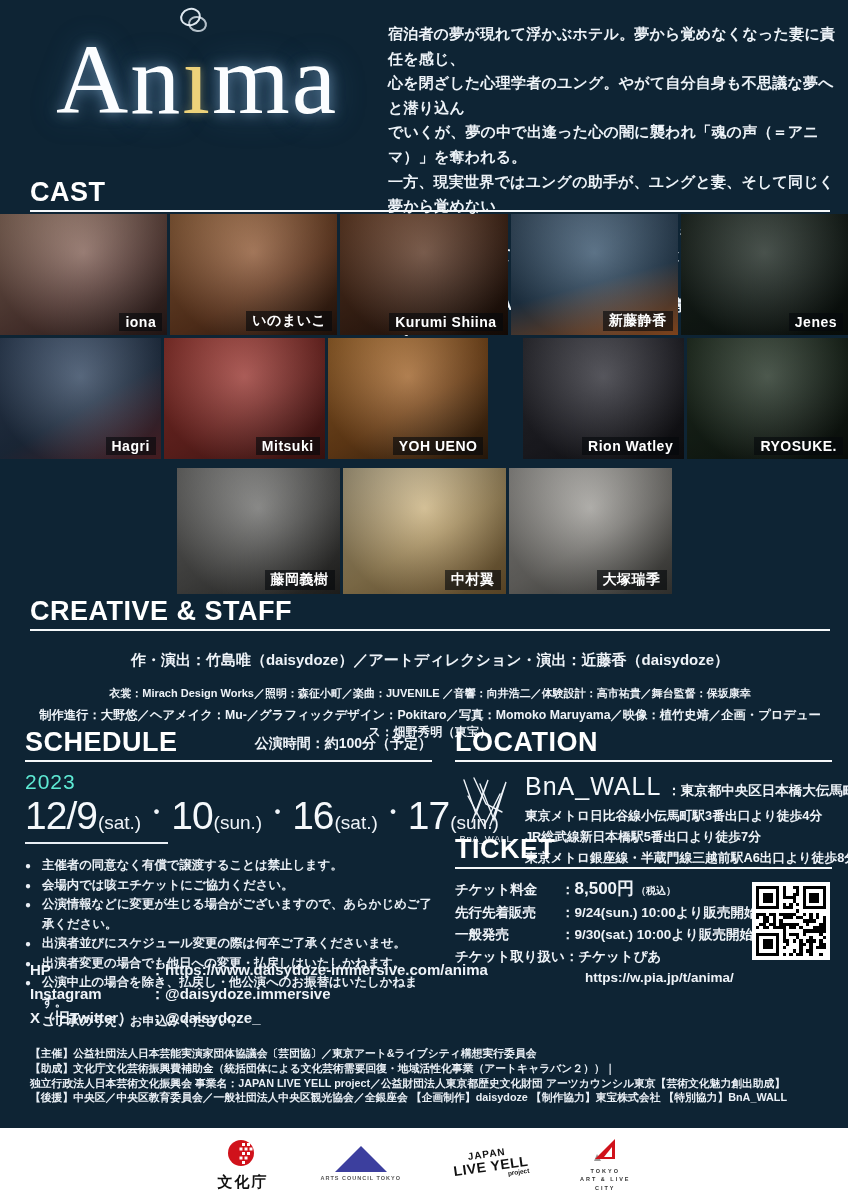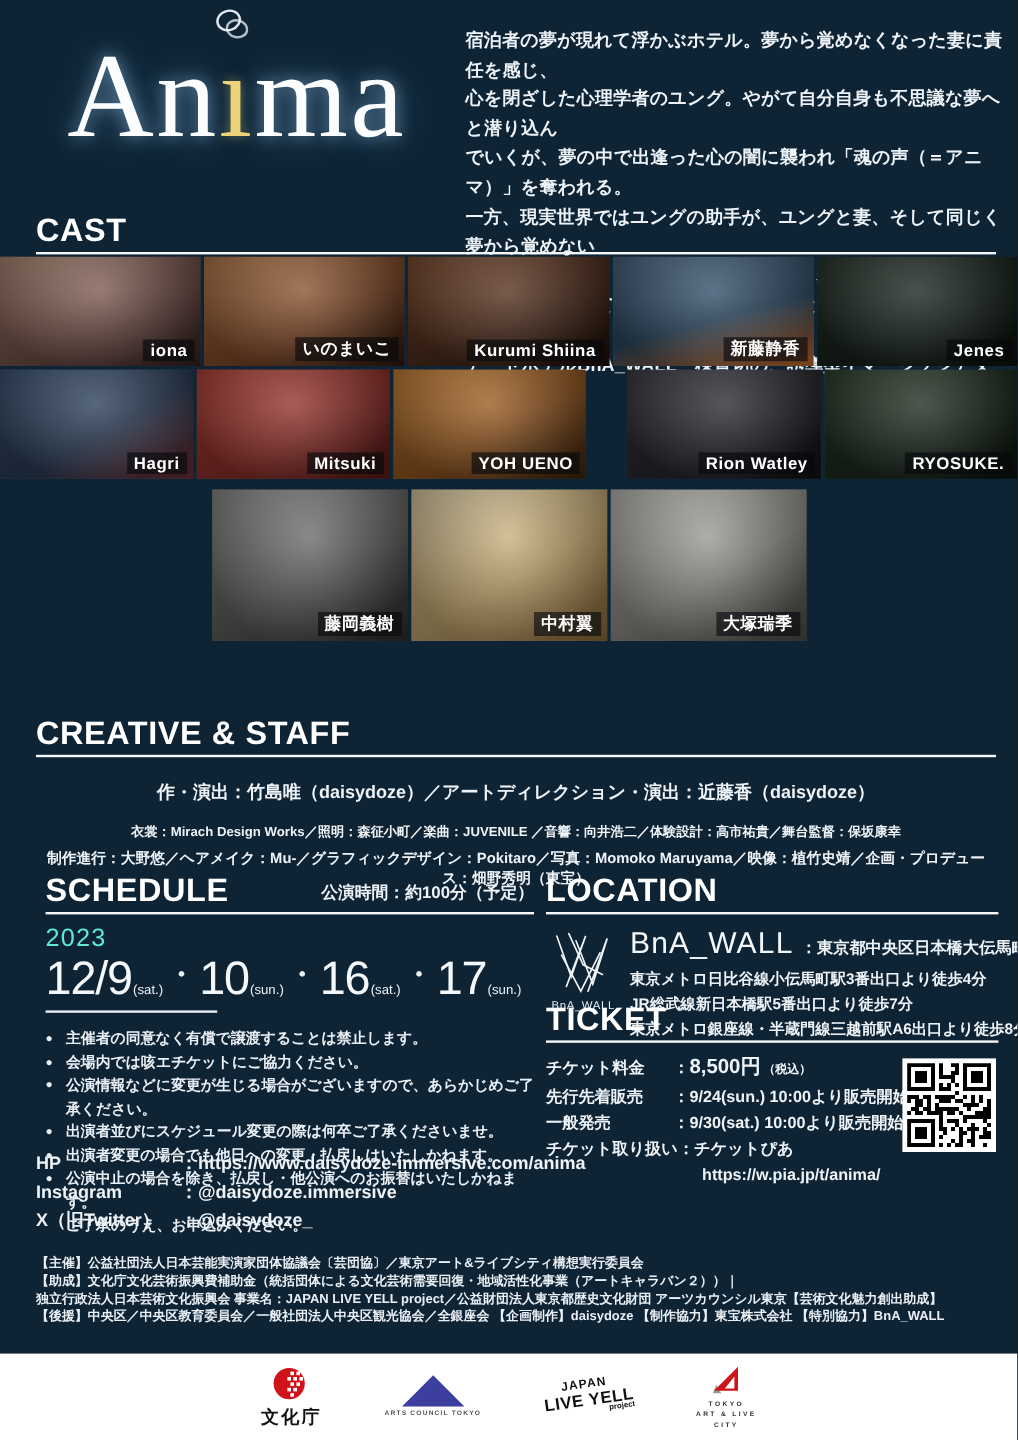--- a/index.html
+++ b/index.html
@@ -29,46 +29,46 @@
   
   .sec-head{
     display:flex;justify-content:space-between;align-items:flex-end;
     border-bottom:2.5px solid #f5f8fa;padding-bottom:4px;
   }
   .sec-head .h{font-size:27px;font-weight:800;letter-spacing:.5px;color:#ffffff;line-height:1;}
   .sec-head .h-extra{font-size:14px;font-weight:700;padding-bottom:3px;color:#eef3f8;}
   
   .cast-head{position:absolute;left:30px;top:179px;width:800px;}
   .cast-grid{position:absolute;left:0;top:214px;width:848px;}
-  .cast-row{display:flex;gap:3px;margin-bottom:3px;height:91px;}
+  .cast-row{display:flex;gap:3px;margin-bottom:3px;height:121px;}
   .cast-row.row3{justify-content:center;height:126px;margin-top:9px;gap:3px;}
   .tile{position:relative;flex:1;overflow:hidden;}
   .cast-row.row3 .tile{flex:0 0 163px;}
   .tile::after{
     content:"";position:absolute;inset:0;
     background:radial-gradient(ellipse at 50% 32%,rgba(255,255,255,.20),rgba(0,0,0,.38) 78%);
   }
   .tile-label{
     position:absolute;right:5px;bottom:4px;z-index:2;
     background:rgba(5,8,12,.62);color:#fff;font-size:14px;font-weight:600;
     padding:1px 6px;letter-spacing:.5px;white-space:nowrap;
   }
   
   .creative{position:absolute;left:30px;top:598px;width:800px;}
   .creative .line1{margin-top:20px;text-align:center;font-size:15px;font-weight:700;}
   .creative .line2{margin-top:16px;text-align:center;font-size:11px;font-weight:700;}
   .creative .line3{margin-top:6px;text-align:center;font-size:12.3px;font-weight:700;}
   
-  .schedule{position:absolute;left:38px;top:729px;width:407px;}
+  .schedule{position:absolute;left:25px;top:729px;width:407px;}
   .sch-year{margin-top:8px;font-size:21px;font-weight:400;color:#5eead4;letter-spacing:1px;}
   .sch-dates{display:flex;align-items:baseline;margin-top:0;}
   .date-item{display:flex;align-items:baseline;}
   .date-item + .date-item::before{content:"\30FB";font-size:24px;font-weight:700;align-self:center;padding:0 3px 8px;}
   .date-num{font-size:39px;font-weight:400;color:#f4f8fb;letter-spacing:-1px;}
-  .date-day{font-size:11px;font-weight:400;margin-left:1px;}
+  .date-day{font-size:19px;font-weight:400;margin-left:1px;}
   .sch-times{display:flex;align-items:center;margin-top:4px;}
   .sch-times .rule{flex:0 0 143px;height:2px;background:#e8eef4;margin-right:10px;}
   .sch-times .t{font-size:21px;font-weight:400;letter-spacing:.5px;white-space:nowrap;}
   .sch-notes{margin-top:12px;}
   .note-row{display:flex;font-size:12.4px;font-weight:700;line-height:19.5px;color:#e9eff5;}
   .note-bullet{flex:0 0 17px;font-size:10px;line-height:19.5px;}
   
   .location{position:absolute;left:455px;top:729px;width:377px;}
   .loc-body{display:flex;margin-top:10px;}
   .loc-logo{flex:0 0 62px;text-align:center;}

